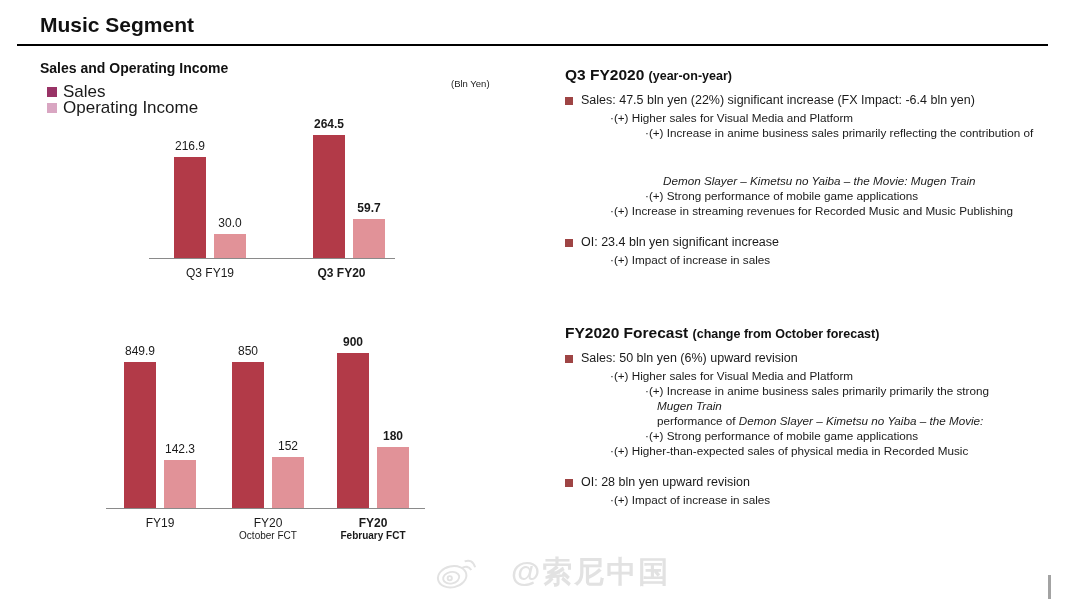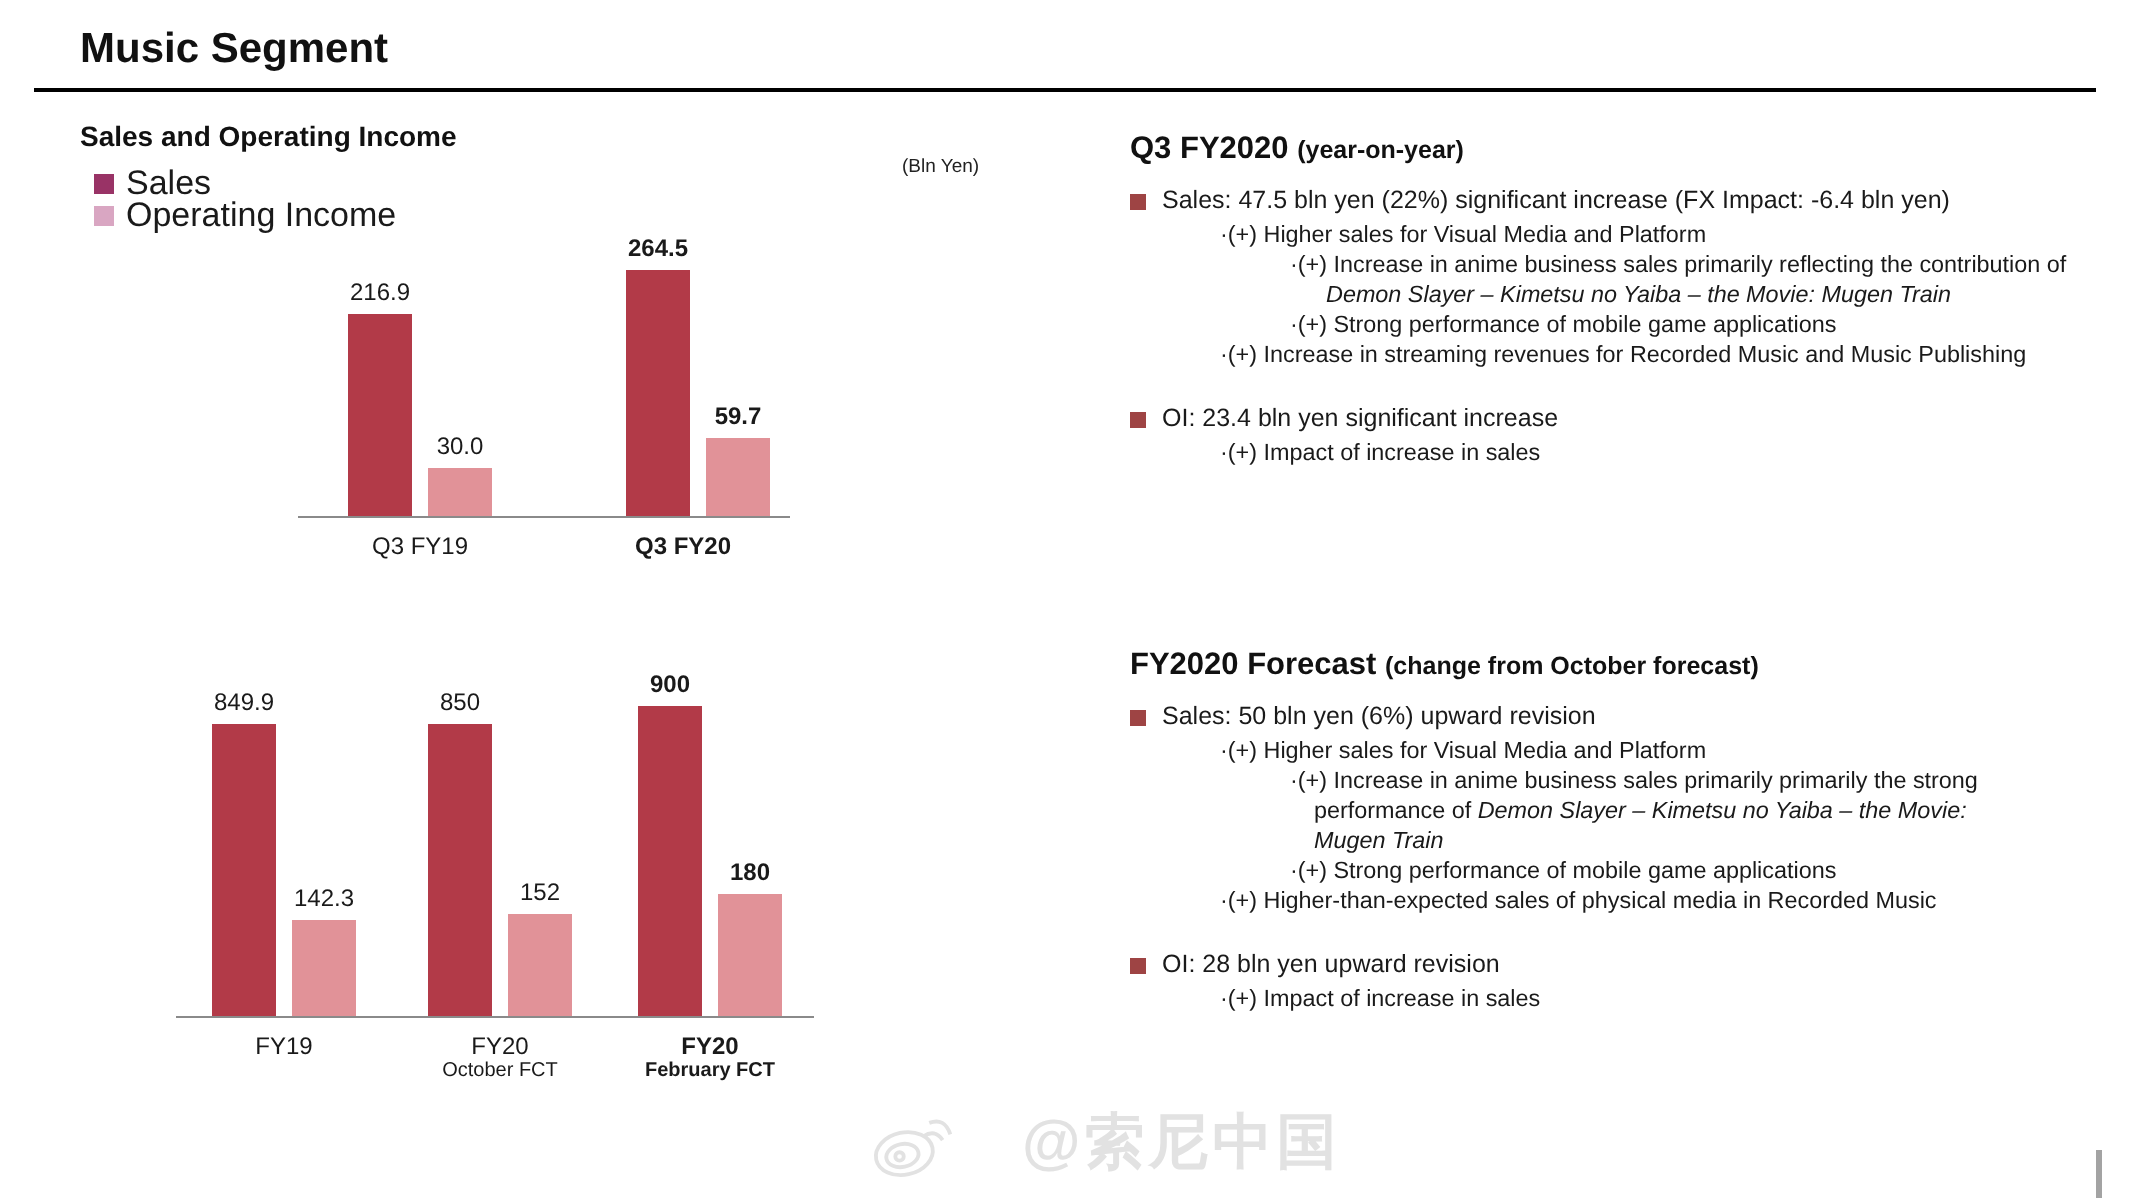--- a/index.html
+++ b/index.html
@@ -12,21 +12,21 @@
   .title-rule{position:absolute;left:17px;top:44px;width:1031px;height:2px;background:#000;}
   
   .section-title-left{position:absolute;left:40px;top:60px;font-size:14px;font-weight:bold;color:#111;}
   .legend{position:absolute;left:47px;top:84px;font-size:17px;}
   .legend-row{display:flex;align-items:center;height:16px;}
   .legend-swatch{width:10px;height:10px;margin-right:6px;flex:0 0 auto;}
   .unit-label{position:absolute;left:451px;top:78px;font-size:9.5px;color:#222;}
   
   .chart{position:absolute;border-bottom:1px solid #8a8a8a;}
   #chart0{left:149px;top:108px;width:246px;height:150px;}
-  #chart1{left:88px;top:348px;width:319px;height:160px;}
+  #chart1{left:106px;top:348px;width:319px;height:160px;}
   .bar-group{position:absolute;bottom:0;display:flex;align-items:flex-end;gap:8px;}
   .bar-wrap{position:relative;width:32px;}
   .bar-fill{position:absolute;inset:0;}
   .bar-value{position:absolute;top:-18px;left:-20px;right:-20px;text-align:center;font-size:12px;color:#1a1a1a;white-space:nowrap;}
   .bar-value.emph{font-weight:bold;}
   .cat-label{position:absolute;top:calc(100% + 8px);left:50%;transform:translateX(-50%);width:110px;text-align:center;font-size:12px;line-height:14px;color:#1a1a1a;}
   .cat-label.emph{font-weight:bold;}
   .cat-sub{font-size:10px;line-height:12px;display:block;}
   
   .rsection{position:absolute;left:565px;width:497px;}
@@ -132,37 +132,37 @@
       </div>
     </div>
 
   <div class="rsection" id="rsection1">
     <div class="rheading">
       <span class="main">Q3 FY2020 </span><span class="note">(year-on-year)</span>
     </div>
     <div class="l1"><span class="sq" style="background: rgb(158, 68, 68);"></span><span>Sales: 47.5 bln yen (22%) significant increase (FX Impact: -6.4 bln yen)</span></div>
     <div class="l2">·(+) Higher sales for Visual Media and Platform</div>
     <div class="l3">·(+) Increase in anime business sales primarily reflecting the contribution of</div>
-    <div class="l3c it" style="margin-left:98px;">Demon Slayer – Kimetsu no Yaiba – the Movie: Mugen Train</div>
+    <div class="l3c it" style="margin-left:98px;margin-top:33px;">Demon Slayer – Kimetsu no Yaiba – the Movie: Mugen Train</div>
     <div class="l3">·(+) Strong performance of mobile game applications</div>
     <div class="l2">·(+) Increase in streaming revenues for Recorded Music and Music Publishing</div>
     <div class="gap"></div>
     <div class="l1"><span class="sq" style="background: rgb(158, 68, 68);"></span><span>OI: 23.4 bln yen significant increase</span></div>
     <div class="l2">·(+) Impact of increase in sales</div>
   </div>
 
   <div class="rsection" id="rsection2">
     <div class="rheading">
       <span class="main">FY2020 Forecast </span><span class="note">(change from October forecast)</span>
     </div>
     <div class="l1"><span class="sq" style="background: rgb(158, 68, 68);"></span><span>Sales: 50 bln yen (6%) upward revision</span></div>
     <div class="l2">·(+) Higher sales for Visual Media and Platform</div>
     <div class="l3">·(+) Increase in anime business sales primarily primarily the strong</div>
+    <div class="l3c it">Mugen Train</div>
     <div class="l3c"><span>performance of </span><span class="it">Demon Slayer – Kimetsu no Yaiba – the Movie:</span></div>
-    <div class="l3c it">Mugen Train</div>
     <div class="l3">·(+) Strong performance of mobile game applications</div>
     <div class="l2">·(+) Higher-than-expected sales of physical media in Recorded Music</div>
     <div class="gap"></div>
     <div class="l1"><span class="sq" style="background: rgb(158, 68, 68);"></span><span>OI: 28 bln yen upward revision</span></div>
     <div class="l2">·(+) Impact of increase in sales</div>
   </div>
 
   <div class="watermark">
     <svg class="wm-icon" viewBox="0 0 48 48" fill="none" stroke="#e2e2e2" stroke-width="2">
       <ellipse cx="20" cy="29" rx="15" ry="11" transform="rotate(-12 20 29)"></ellipse>

